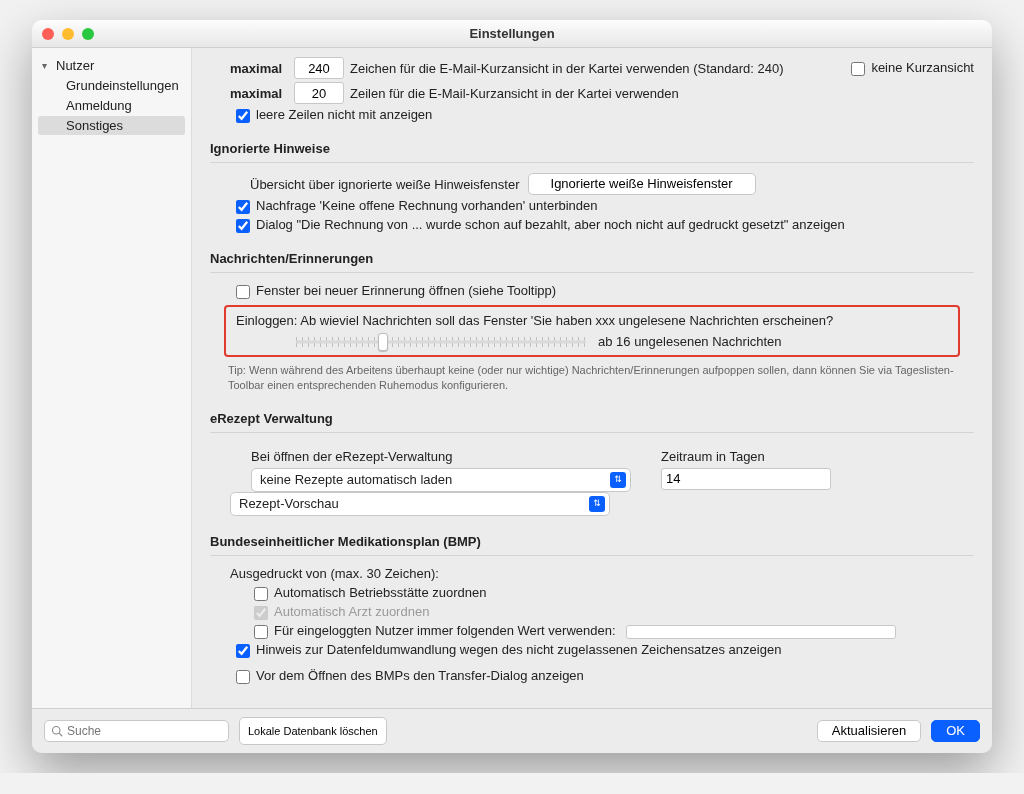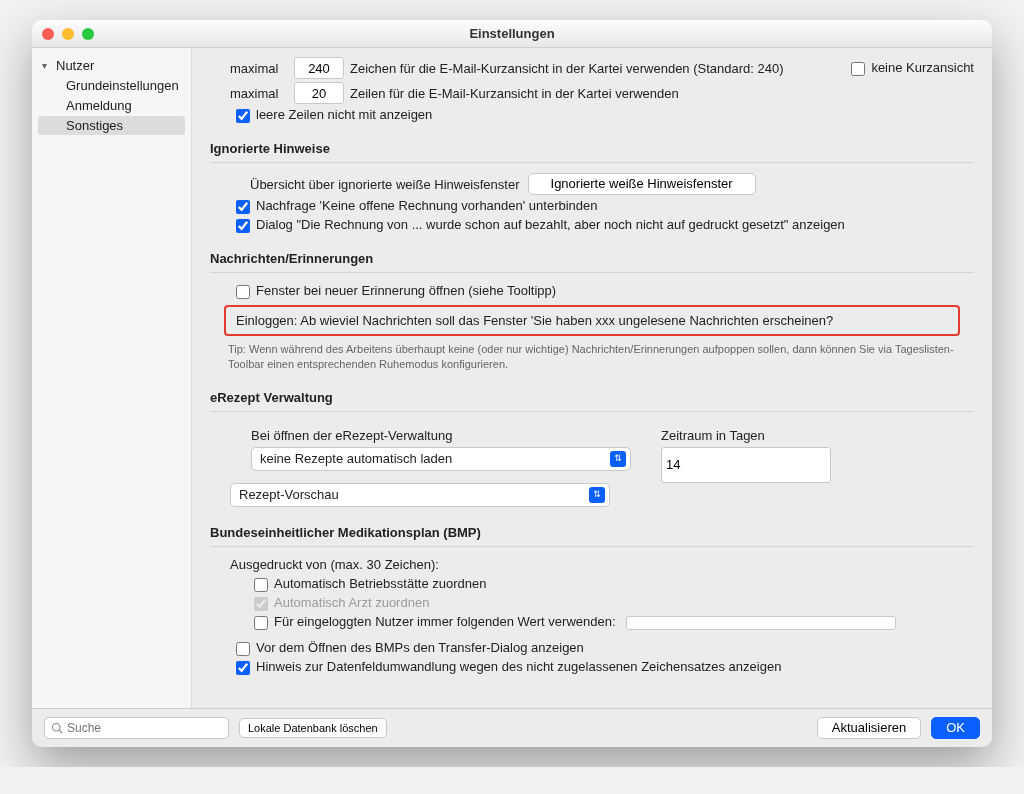--- a/index.html
+++ b/index.html
@@ -46,27 +46,27 @@
   .sidebar .chev { font-size:10px; color:#666; width:10px; display:inline-block;}
   .sidebar .item { padding:2px 10px 2px 28px; margin:1px 6px; border-radius:3px; }
   .sidebar .item.sel { background:#dcdcdc; }
   .content {
     flex:1;
     overflow-y:auto;
     padding:6px 18px 12px 18px;
     background:#ececec;
   }
   .row { display:flex; align-items:center; gap:6px; margin:3px 0; margin-left:20px; }
-  .lbl { min-width:58px; }
+  .lbl { min-width:58px;font-weight:bold; }
   input.num {
     width:50px; text-align:center; height:22px;
     border:1px solid #c8c8c8; border-radius:3px; background:#fff; font-size:13px;
   }
   input.txt {
-    height:36px; border:1px solid #c8c8c8; border-radius:3px; background:#fff;
+    height:22px; border:1px solid #c8c8c8; border-radius:3px; background:#fff;
     font-size:13px; padding:0 4px;
   }
   .section {
     font-weight:600; margin:18px 0 6px 0; font-size:13px;
   }
   .hr { border-top:1px solid #d4d4d4; margin:6px 0 10px 0; }
   .check { display:flex; align-items:flex-start; gap:6px; margin:3px 0 3px 26px; }
   .check input { margin-top:2px; accent-color:#0a60ff; width:14px;height:14px;}
   .check.disabled { color:#9a9a9a; }
   .btn {
@@ -181,20 +181,26 @@
 
       <div class="section">Nachrichten/Erinnerungen</div>
       <div class="hr"></div>
       <label class="check">
           <input type="checkbox" style="">
           <span>Fenster bei neuer Erinnerung öffnen (siehe Tooltipp)</span>
         </label>
 
       <div class="redbox">
         <div>Einloggen: Ab wieviel Nachrichten soll das Fenster 'Sie haben xxx ungelesene Nachrichten erscheinen?</div>
+        <div class="slider-wrap">
+          <div class="slider">
+            <div class="thumb" id="slider-thumb" style="left: 30%;"></div>
+          </div>
+          <span>ab 16 ungelesenen Nachrichten</span>
+        </div>
       </div>
       <div class="tip">Tip: Wenn während des Arbeitens überhaupt keine (oder nur wichtige) Nachrichten/Erinnerungen aufpoppen sollen, dann können Sie via Tageslisten-Toolbar einen entsprechenden Ruhemodus konfigurieren.</div>
 
       <div class="section">eRezept Verwaltung</div>
       <div class="hr"></div>
       <div style="display:flex; gap:30px; margin-left:20px;">
         <div style="flex:0 0 380px;margin-left:21px;">
           <div class="sublabel" style="margin-left:0;">Bei öffnen der eRezept-Verwaltung</div>
           <div class="select">
             <span>keine Rezepte automatisch laden</span>
@@ -220,38 +226,38 @@
         </label>
       <label class="check disabled" style="margin-left:44px;">
           <input type="checkbox" checked="" disabled="" style="">
           <span>Automatisch Arzt zuordnen</span>
         </label>
       <div class="check" style="margin-left:44px; align-items:center;">
         <input type="checkbox" style="">
         <span>Für eingeloggten Nutzer immer folgenden Wert verwenden:</span>
         <input class="txt" style="width: 270px; margin-left: 4px;">
       </div>
+      <label class="check">
+          <input type="checkbox" checked="" style="">
+          <span>Hinweis zur Datenfeldumwandlung wegen des nicht zugelassenen Zeichensatzes anzeigen</span>
+        </label>
       <label class="check" style="margin-top:10px;">
           <input type="checkbox" style="">
           <span>Vor dem Öffnen des BMPs den Transfer-Dialog anzeigen</span>
-        </label>
-      <label class="check">
-          <input type="checkbox" checked="" style="">
-          <span>Hinweis zur Datenfeldumwandlung wegen des nicht zugelassenen Zeichensatzes anzeigen</span>
         </label>
 
     </div>
   </div>
 
   <div class="footer">
     <div class="search">
       <svg viewBox="0 0 16 16">
           <circle cx="7" cy="7" r="5" fill="none" stroke="#888" stroke-width="1.5"></circle>
           <line x1="11" y1="11" x2="15" y2="15" stroke="#888" stroke-width="1.5"></line>
         </svg>
       <input placeholder="Suche" style="">
     </div>
-    <button class="btn" style="font-size:11px;padding:1px 8px;height:20px;"><span>Lokale Datenbank löschen</span></button>
+    <button class="btn" style="font-size:11px;padding:1px 8px;height:28px;"><span>Lokale Datenbank löschen</span></button>
     <div class="spacer"></div>
     <button class="btn"><span>Aktualisieren</span></button>
     <button class="btn primary"><span>OK</span></button>
   </div>
 </div>
 
 </body></html>

